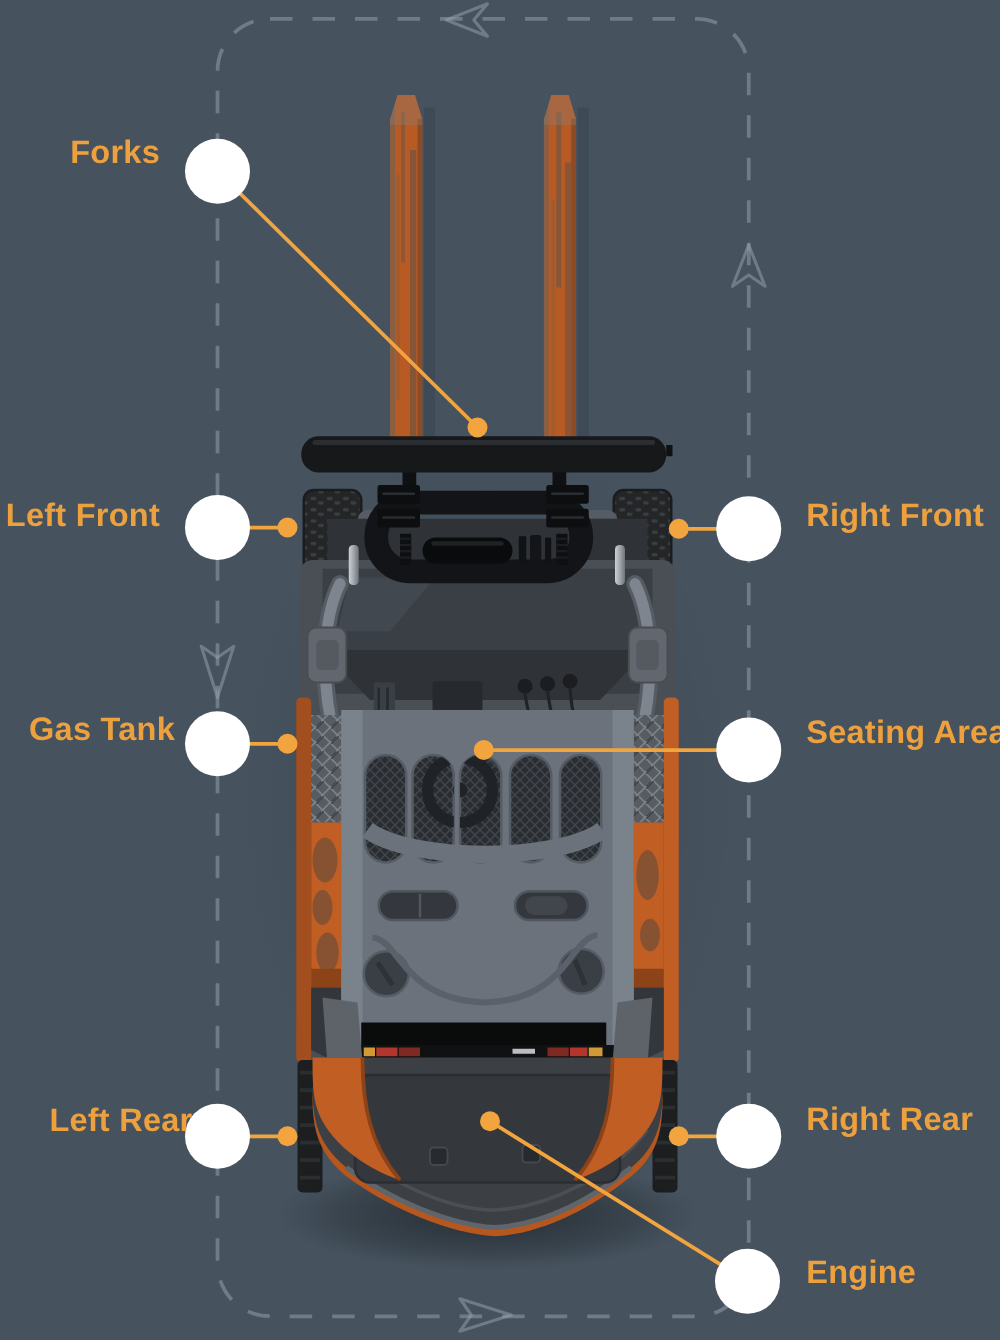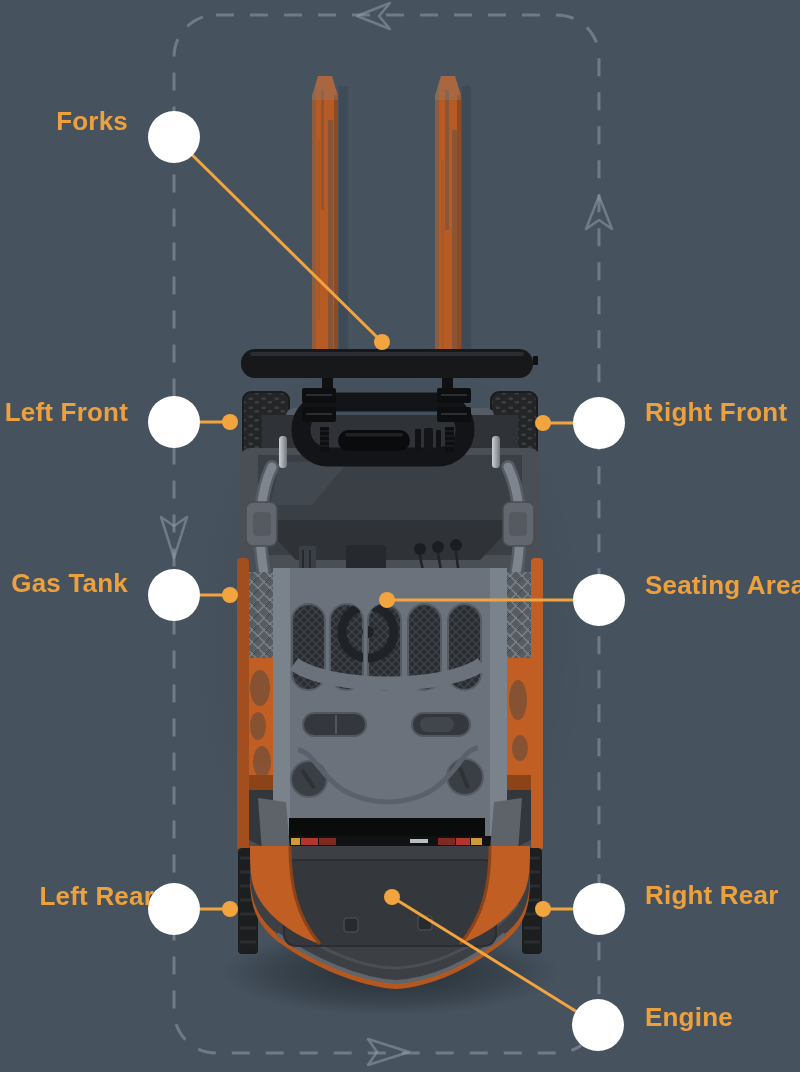--- a/index.html
+++ b/index.html
@@ -291,19 +291,19 @@
 <div class="hotspot" style="left:148px;top:569px;"></div>
 <div class="hotspot" style="left:148px;top:883px;"></div>
 <div class="hotspot" style="left:573px;top:397px;"></div>
 <div class="hotspot" style="left:573px;top:574px;"></div>
 <div class="hotspot" style="left:573px;top:883px;"></div>
 <div class="hotspot" style="left:572px;top:999px;"></div>
 
 <div class="part-label left" style="top:396px;">Left Front</div>
 <div class="part-label left" style="top:105px;">Forks</div>
 <div class="part-label right" style="top:396px;">Right Front</div>
-<div class="part-label left" style="top:567px;">Gas Tank</div>
+<div class="part-label left" style="top:567px;margin-left:12px;">Gas Tank</div>
 <div class="part-label right" style="top:569px;">Seating Area</div>
 <div class="part-label left" style="top:880px;padding-left:26px;">Left Rear</div>
 <div class="part-label right" style="top:879px;">Right Rear</div>
 <div class="part-label right" style="top:1001px;">Engine</div>
 
 </div>
 
 </body></html>

